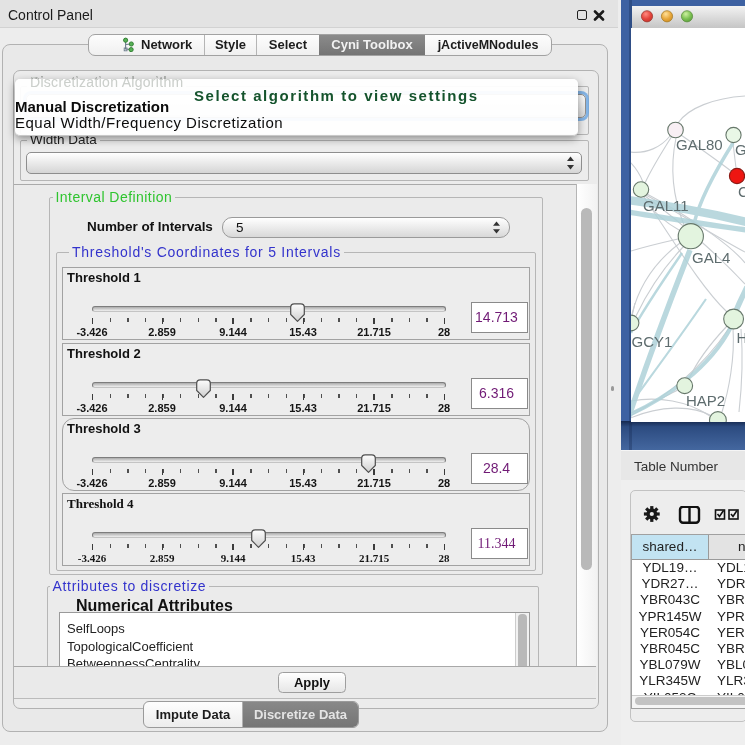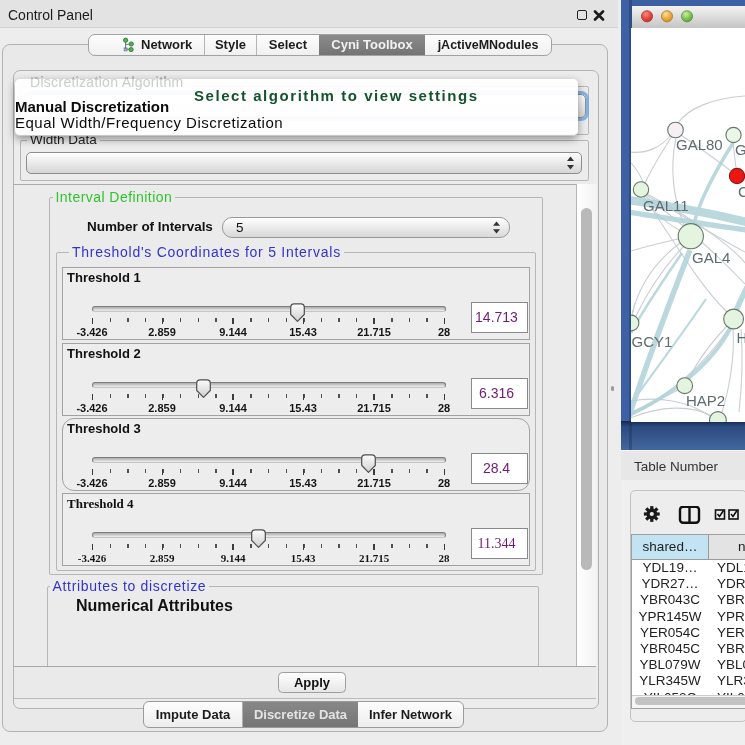--- a/index.html
+++ b/index.html
@@ -167,32 +167,36 @@
       <span class="tl" style="left:381px;">28</span>
     <svg class="thumb" style="left:186.5px;" width="17" height="19" viewBox="0 0 17 19">
         <path d="M8.5 18.3 L1.7 11.4 L1.7 4.3 Q1.7 0.8 5.2 0.8 L11.8 0.8 Q15.3 0.8 15.3 4.3 L15.3 11.4 Z" fill="url(#thg)" stroke="#4e4e4e" stroke-width="1.2"></path>
       </svg>
     <div class="vbox">11.344</div>
   </div>
 
   <div class="abs" style="left:33px;top:401px;width:490px;height:90px;border:1px solid #b6b6b6;border-radius:2px;"></div>
   <div class="fslabel" style="left:35.5px;top:395px;background:#ebebeb;color:#3333cc;letter-spacing:0.67px;">Attributes to discretize</div>
   <div class="abs" style="left:41px;top:412px;font-size:16px;font-weight:bold;color:#111;margin-left:21px;">Numerical Attributes</div>
+  <div class="abs" style="left:45px;top:427px;width:469px;height:75px;background:#fff;border:1px solid #9a9a9a;">
+    <div class="abs" style="left:7px;top:7px;font-size:13px;color:#222;line-height:17.5px;">SelfLoops<br>TopologicalCoefficient<br>BetweennessCentrality</div>
+    <div class="abs" style="right:0;top:0;width:13px;height:75px;background:#f2f2f2;border-left:1px solid #ccc;"></div>
+    <div class="abs" style="right:2px;top:1px;width:9px;height:73px;background:#b9b9b9;border-radius:4px;"></div>
+  </div>
 </div>
 
 <div class="abs" style="left:576px;top:184px;width:20px;height:482px;background:linear-gradient(90deg,#ffffff,#f2f2f2);border-left:1px solid #b5b5b5;"></div>
 <div class="abs" style="left:581px;top:208px;width:11px;height:362px;background:#b9b9b9;border-radius:6px;"></div>
 
 <div class="abs" style="left:14px;top:666px;width:582px;height:31px;background:#eaeaea;border-top:1px solid #a8a8a8;border-bottom:1px solid #bbbbbb;"></div>
 <div class="abs" style="left:278px;top:672px;width:66px;height:19px;border:1px solid #9e9e9e;border-radius:4.5px;background:linear-gradient(#ffffff,#e6e6e6);text-align:center;font-size:13px;font-weight:bold;color:#111;line-height:19px;">Apply</div>
 
 <div class="abs" style="left:143px;top:701px;height:24.5px;display:flex;border:1px solid #9a9a9a;border-radius:6px;overflow:hidden;background:linear-gradient(#fdfdfd,#ededed);font-size:13px;font-weight:bold;color:#1c1c1c;">
   <div style="box-sizing:border-box;width:99px;display:flex;align-items:center;justify-content:center;border-right:1px solid #b0b0b0;">Impute Data</div>
   <div style="box-sizing:border-box;width:115px;display:flex;align-items:center;justify-content:center;background:linear-gradient(#888888,#757575);color:#e4e4e4;">Discretize Data</div>
-  <div style="box-sizing:border-box;width:105px;display:flex;align-items:center;justify-content:center;">Infer Network</div>
 </div>
 
 <div class="abs" style="left:611px;top:386px;width:3px;height:5px;background:#9a9a9a;border-radius:2px;"></div>
 
 <div class="abs" style="left:15px;top:79px;width:563px;height:56px;background:rgba(255,255,255,0.95);border-radius:5px;border-bottom:1px solid #c8c8c8;box-shadow:0 3px 9px rgba(0,0,0,0.4);"></div>
 <div class="abs" style="left:27px;top:76px;font-size:14px;letter-spacing:0.3px;padding:0 3px;line-height:13px;color:#cbcfcb;">Discretization Algorithm</div>
 <div class="abs" style="left:194px;top:87px;font-size:15px;font-weight:bold;letter-spacing:1.55px;color:#14532d;">Select algorithm to view settings</div>
 <div class="abs" style="left:15px;top:97.5px;font-size:15px;font-weight:bold;color:#0c0c0c;">Manual Discretization</div>
 <div class="abs" style="left:15px;top:113.5px;font-size:15px;letter-spacing:0.5px;color:#0c0c0c;">Equal Width/Frequency Discretization</div>
 

